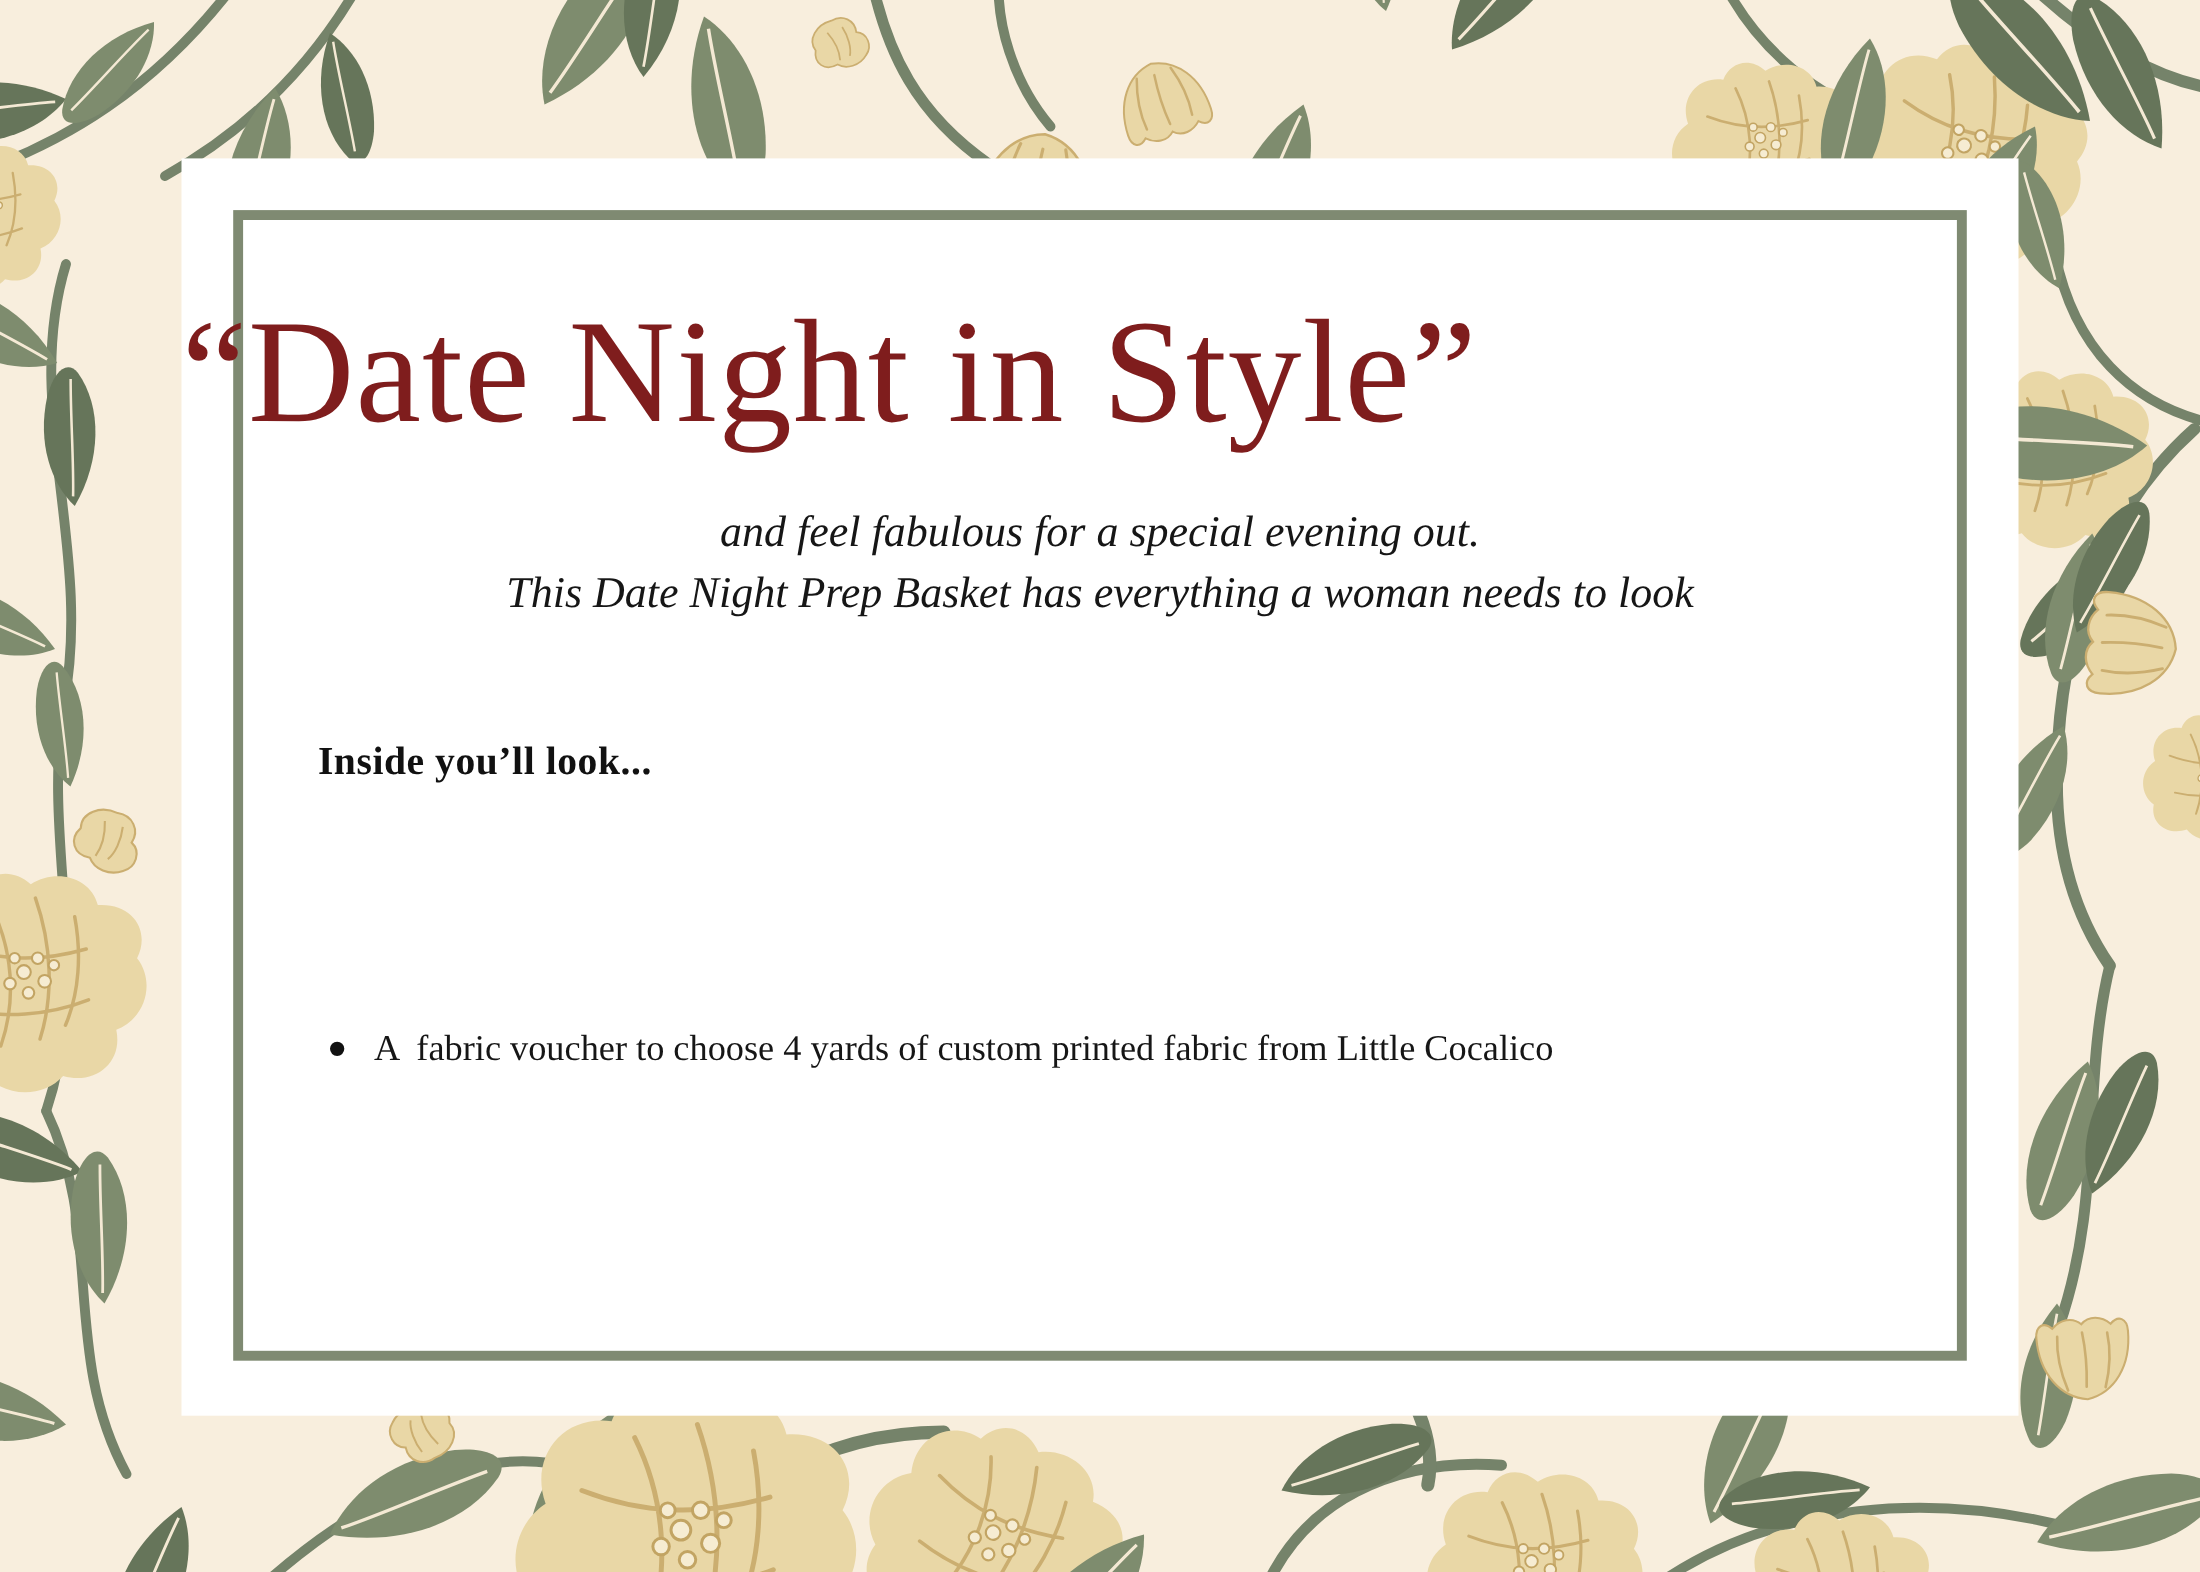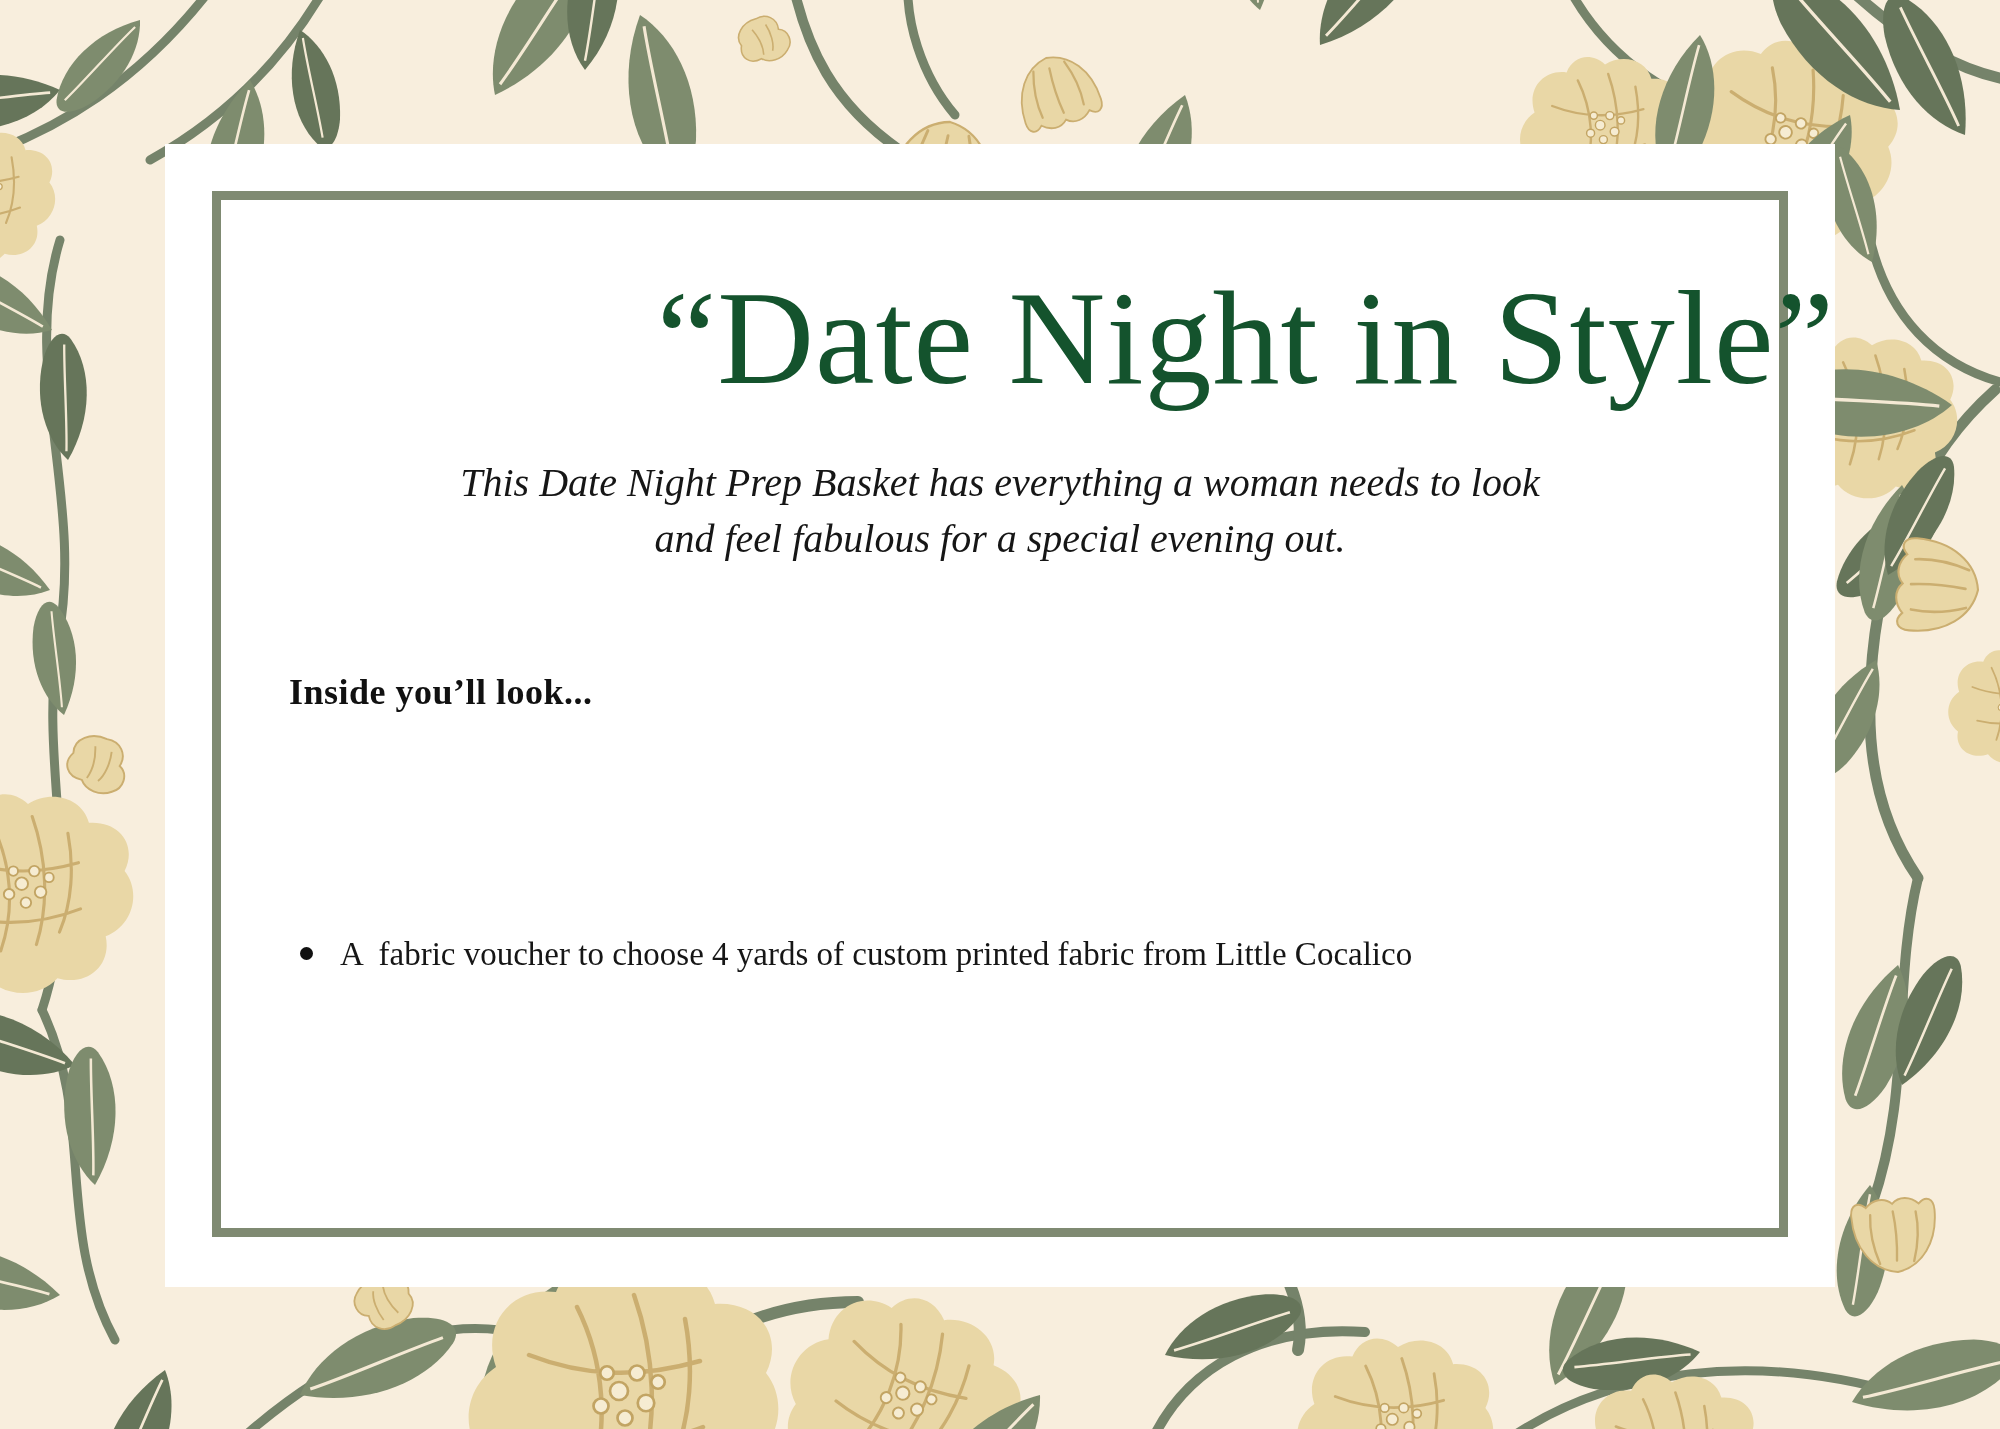--- a/index.html
+++ b/index.html
@@ -20,25 +20,25 @@
   .frame{
     position:absolute;
     left:47px;top:47px;right:47px;bottom:50px;
     border:9px solid #7f8a72;
     pointer-events:none;
   }
   .title{
     position:absolute;
     left:0;right:0;top:126px;
     margin:0;
-    text-align:right;
+    text-align:left;
     font-size:134px;
     font-weight:400;
     line-height:136px;
-    color:#14532d;
+    color:#7f1d1d;
     letter-spacing:1px;
     white-space:nowrap;
   }
   .subtitle{
     position:absolute;
     left:0;right:0;top:311px;
     text-align:center;
     font-style:italic;
     font-size:40px;
     line-height:56px;
@@ -192,22 +192,22 @@
     <use href="#peony" transform="translate(1672,1452) scale(0.85)"></use>
     <use href="#lf" fill="#7e8c6e" transform="translate(1852,1402) rotate(22) scale(1.4)"></use>
   </svg>
 
   <div class="card">
     <div class="frame"></div>
 
     <h1 class="title">“Date Night in Style”</h1>
 
     <div class="subtitle">
+      <div>and feel fabulous for a special evening out.</div>
       <div>This Date Night Prep Basket has everything a woman needs to look</div>
-      <div>and feel fabulous for a special evening out.</div>
     </div>
 
     <div class="list-heading">Inside you’ll look...</div>
 
     <ul class="bullets">
       <li>A  fabric voucher to choose 4 yards of custom printed fabric from Little Cocalico</li>
       
     </ul>
   </div>
 

